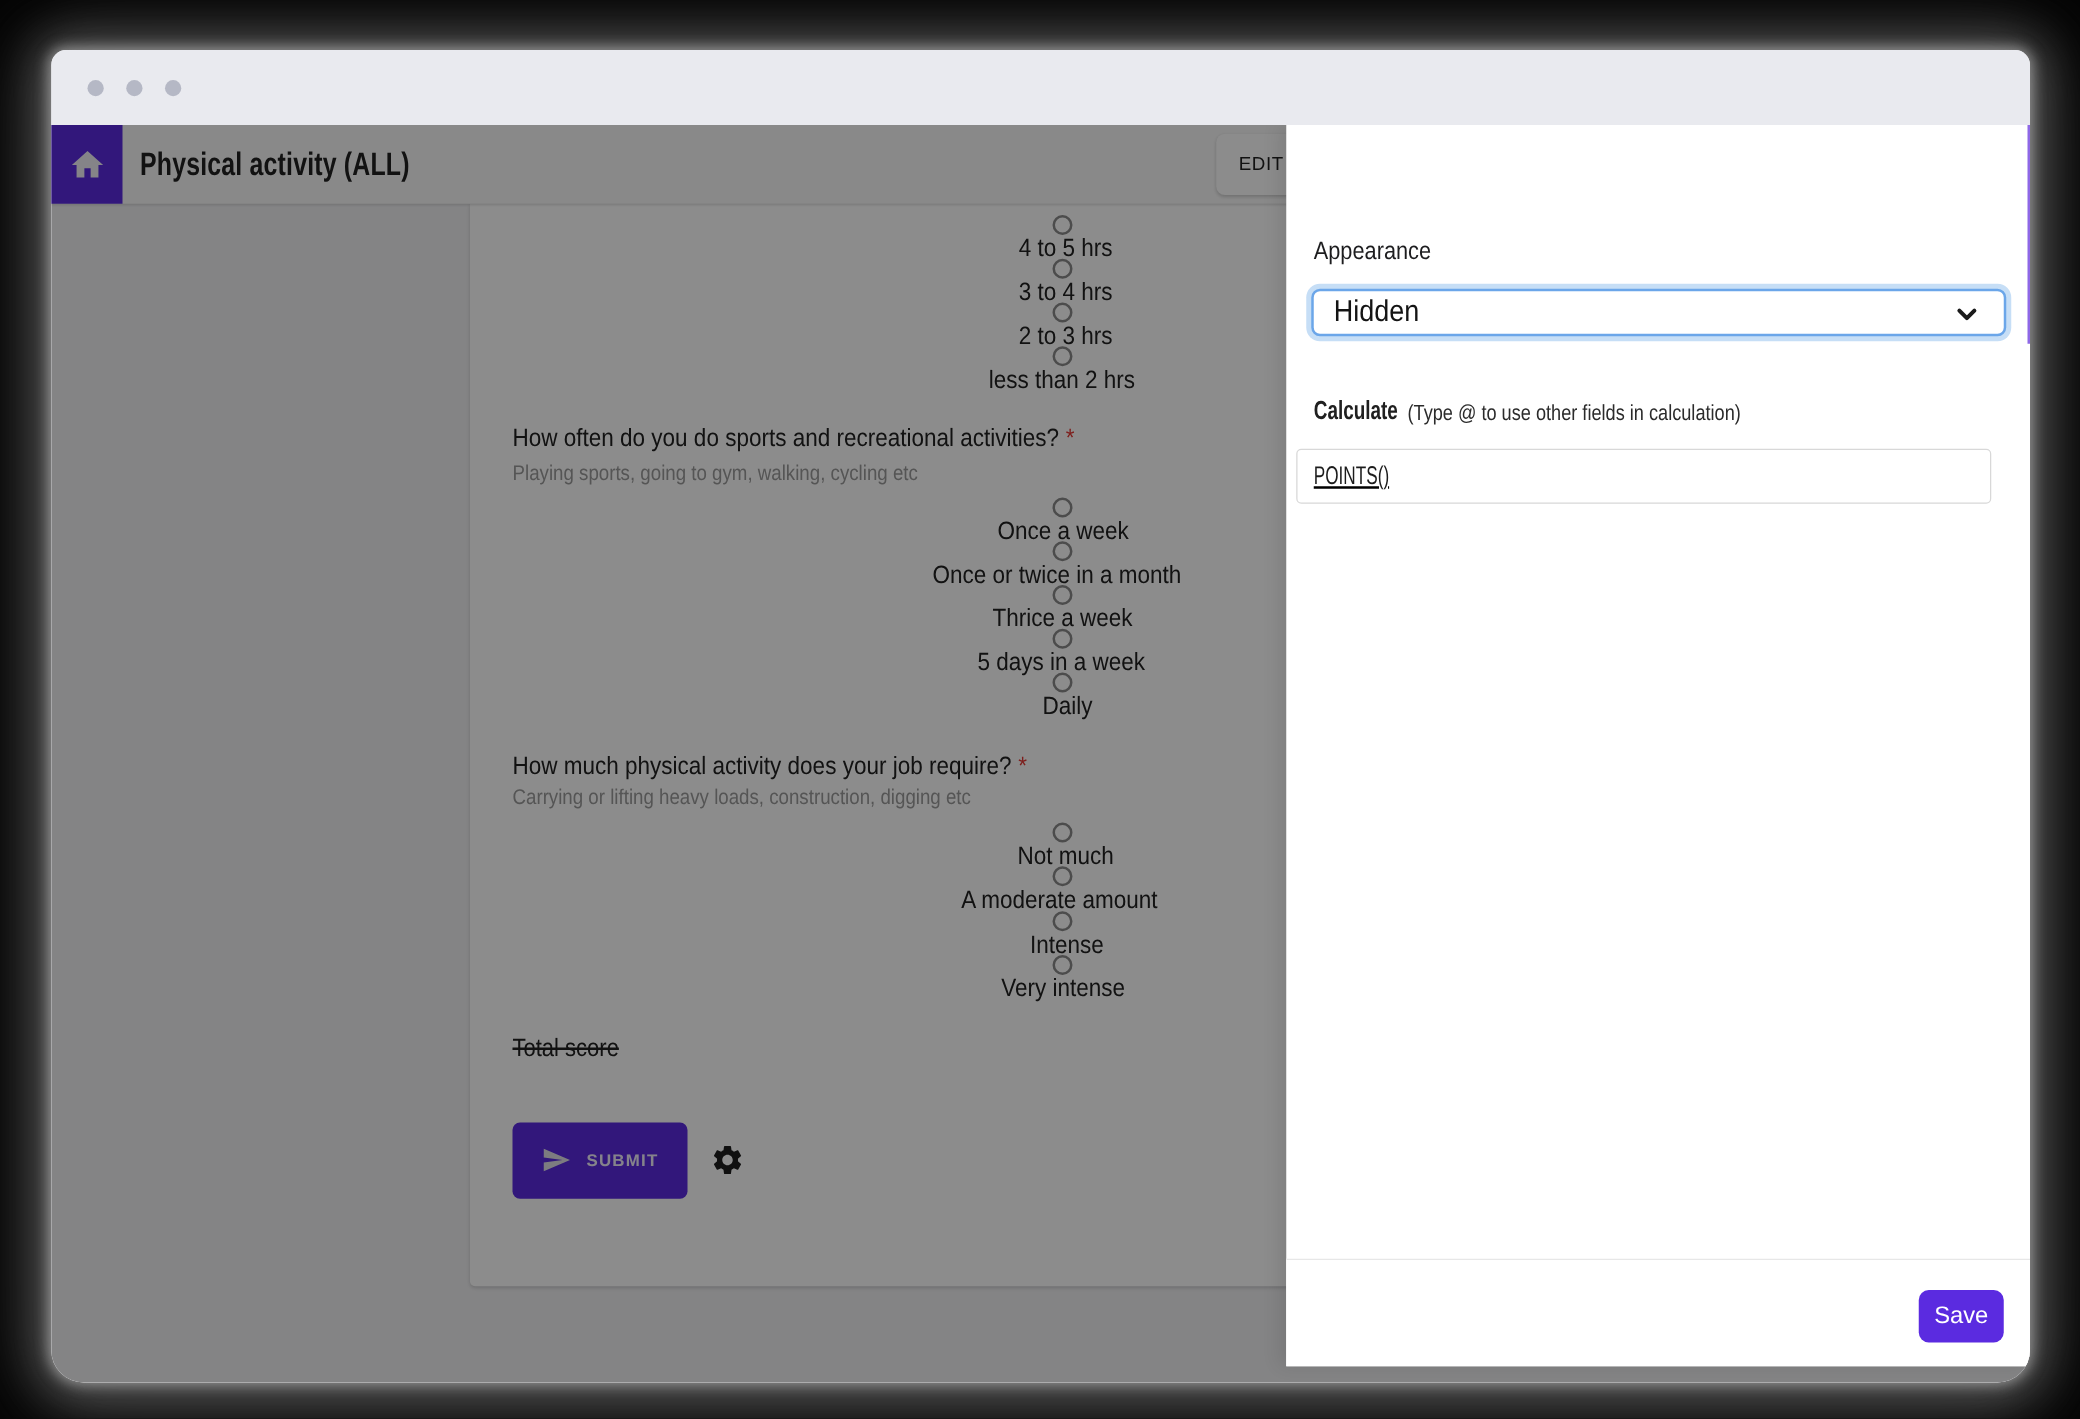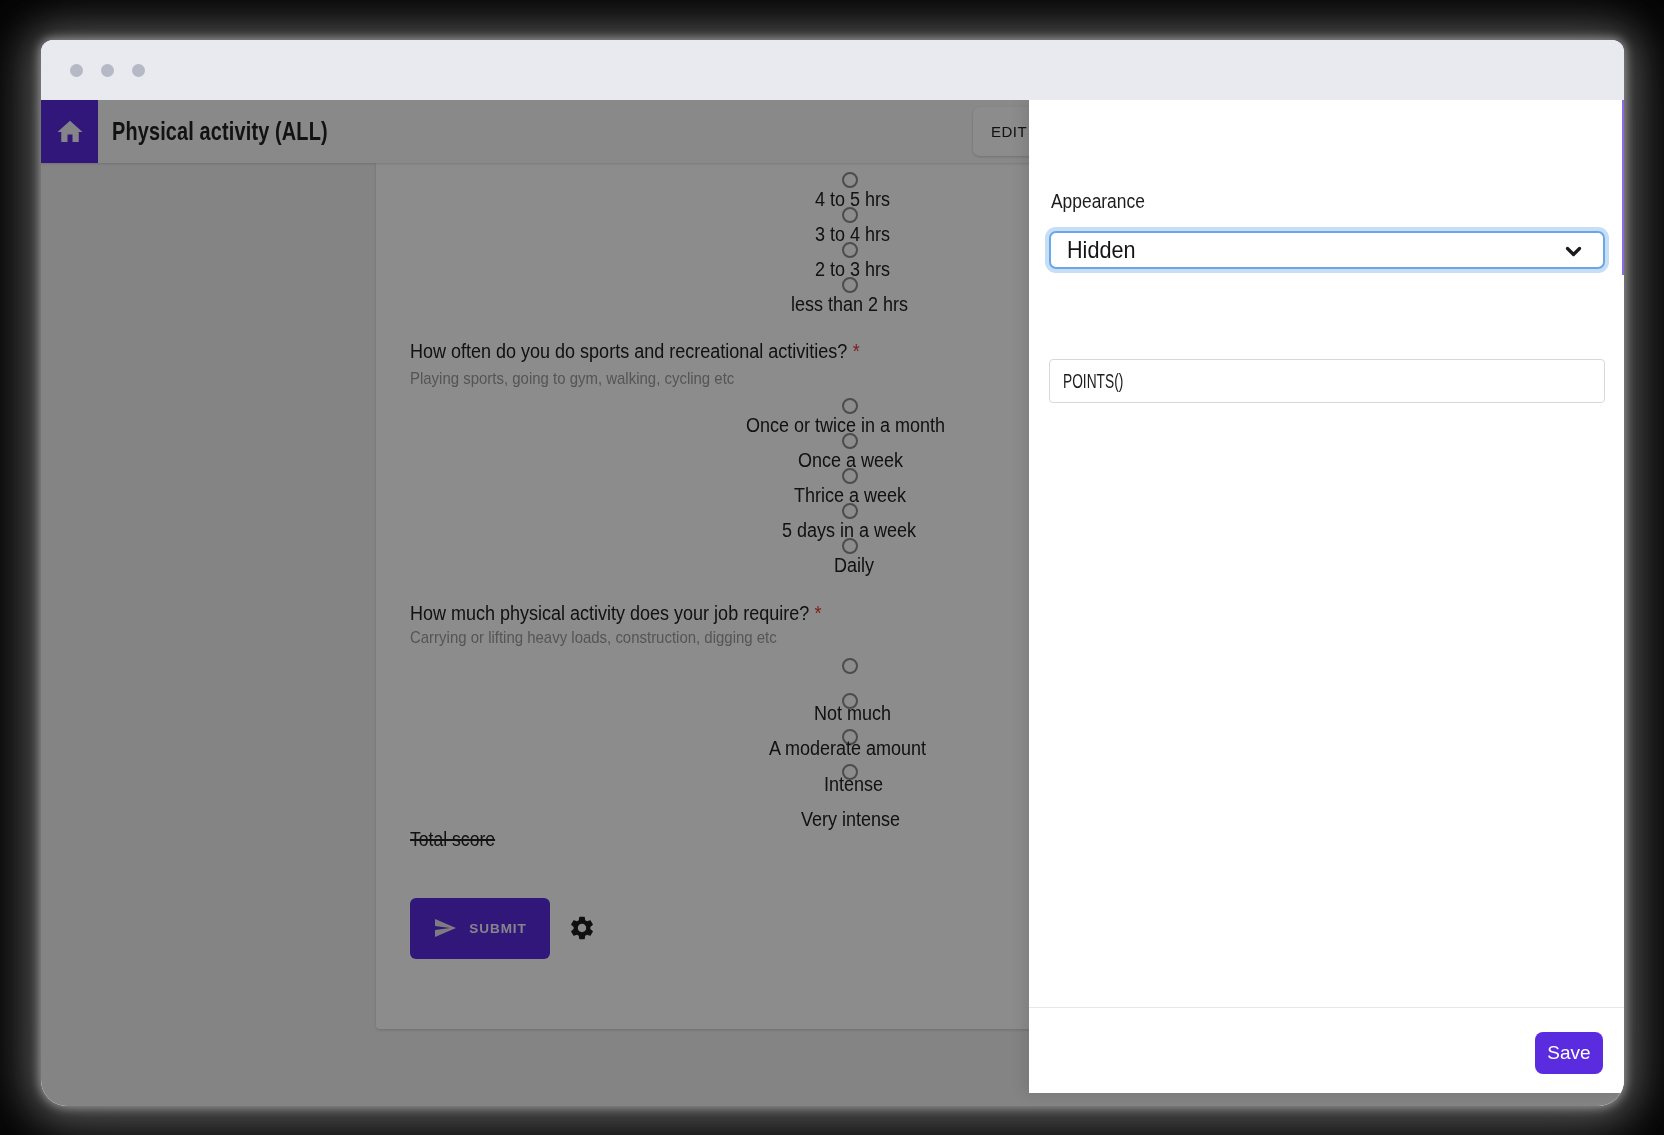--- a/index.html
+++ b/index.html
@@ -35,21 +35,21 @@
   .q-title .req { color:#e53935; margin-left:6px; }
   .q-helper { font-size:17px; color:#9b9b9b; line-height:22px; transform:scaleX(.88); transform-origin:0 50%; }
 
   .group-0 { padding-top:8.5px; }
   .q1-title { margin-top:25.5px; }
   .q1-helper { margin-top:3px; }
   .group-1 { margin-top:7.5px; }
   .q2-title { margin-top:26.5px; }
   .q2-helper { margin-top:0; }
   .group-2 { margin-top:8.5px; }
-  .group-2 .opt-row { height:35.5px;gap:28px; }
+  .group-2 .opt-row { height:35.5px; }
   .total-score { margin-top:25px; font-size:20px; color:#212121; line-height:28px; text-decoration:line-through; text-decoration-thickness:2px; width:max-content; transform:scaleX(.88); transform-origin:0 50%; }
 
   .submit-row { margin-top:45px; display:flex; align-items:center; }
   .submit-btn { width:140px; height:61px; background:#5b2be0; border:none; border-radius:6px; display:flex; align-items:center; justify-content:center; gap:12px; color:rgba(255,255,255,.92); font-family:inherit; font-size:13.5px; font-weight:700; letter-spacing:1px; }
   .gear-wrap { margin-left:18px; display:flex; align-items:center; }
 
   
   .overlay { position:absolute; left:0; top:60px; width:100%; height:1006px; background:rgba(0,0,0,.45); z-index:5; }
 
   
@@ -62,21 +62,21 @@
 
   .field-label { position:absolute; left:22px; font-size:20px; color:#1d1d1f; }
   .appearance-label { top:90px; transform:scaleX(.87); transform-origin:0 50%; }
   .select-box { position:absolute; left:20px; top:131px; width:556px; height:38px; background:#fff; border:2px solid #6ba6e9; border-radius:7px; box-shadow:0 0 0 4px #c6def6; display:flex; align-items:center; padding:0 16px; }
   .select-value { font-size:24px; color:#141414; transform:scaleX(.9); transform-origin:0 50%; }
   .select-chevron { position:absolute; right:21px; top:13px; }
 
   .calc-row { position:absolute; left:0; top:217px; width:100%; height:26px; }
   .calc-label { position:absolute; left:22px; top:0; font-size:21px; font-weight:700; color:#202020; transform:scaleX(.72); transform-origin:0 50%; }
   .calc-hint { position:absolute; left:97px; top:2.5px; font-size:17.5px; color:#2b2b2b; transform:scaleX(.83); transform-origin:0 50%; }
-  .calc-input { position:absolute; left:20px; top:259px; width:556px; height:44px; border:1px solid #d8d8d8; border-radius:4px; background:#fff; display:flex; align-items:center; padding:0 13px; }
+  .calc-input { position:absolute; left:8px; top:259px; width:556px; height:44px; border:1px solid #d8d8d8; border-radius:4px; background:#fff; display:flex; align-items:center; padding:0 13px;text-decoration:underline; }
   .calc-input .val { font-size:20.5px; color:#1c1c1c; transform:scaleX(.67); transform-origin:0 50%; }
 
   .panel-footer { position:absolute; left:0; top:907px; width:100%; height:86px; border-top:1px solid #e7e7e7; background:#fff; }
   .save-btn { position:absolute; left:506px; top:24px; width:68px; height:42px; background:#5b2be0; color:#ffffff; border:none; border-radius:8px; font-family:inherit; font-size:19px; font-weight:500; }
 
   .scroll-thumb { position:absolute; right:0; top:0; width:2.5px; height:175px; background:#8e68e6; }
 </style>
 </head>
 <body>
 
@@ -122,25 +122,25 @@
             <span class="opt-label">less than 2 hrs</span>
           </div>
         </div>
 
         <div class="q-title q1-title"><span>How often do you do sports and recreational activities?</span><span class="req">*</span></div>
         <div class="q-helper q1-helper">Playing sports, going to gym, walking, cycling etc</div>
 
         <div class="group-1">
           <div class="opt-row">
             <span class="radio"></span>
+            <span class="opt-label">Once a week</span>
+          </div>
+          <div class="opt-row">
+            <span class="radio"></span>
             <span class="opt-label">Once or twice in a month</span>
-          </div>
-          <div class="opt-row">
-            <span class="radio"></span>
-            <span class="opt-label">Once a week</span>
           </div>
           <div class="opt-row">
             <span class="radio"></span>
             <span class="opt-label">Thrice a week</span>
           </div>
           <div class="opt-row">
             <span class="radio"></span>
             <span class="opt-label">5 days in a week</span>
           </div>
           <div class="opt-row">
@@ -201,20 +201,24 @@
       <div class="field-label appearance-label">Appearance</div>
       <div class="select-box">
         <span class="select-value">Hidden</span>
         <span class="select-chevron" style="display:flex">
           <svg width="17" height="12" viewBox="0 0 17 12">
               <polyline points="2.5,2.5 8.5,8.5 14.5,2.5" fill="none" stroke="#1b1b1b" stroke-width="3.2" stroke-linecap="round" stroke-linejoin="round"></polyline>
             </svg>
         </span>
       </div>
 
+      <div class="calc-row">
+        <span class="calc-label">Calculate</span>
+        <span class="calc-hint">(Type @ to use other fields in calculation)</span>
+      </div>
       <div class="calc-input">
           <span class="val">POINTS()</span>
         </div>
 
       <div class="panel-footer">
         <button class="save-btn">Save</button>
       </div>
 
       <div class="scroll-thumb"></div>
     </aside>

